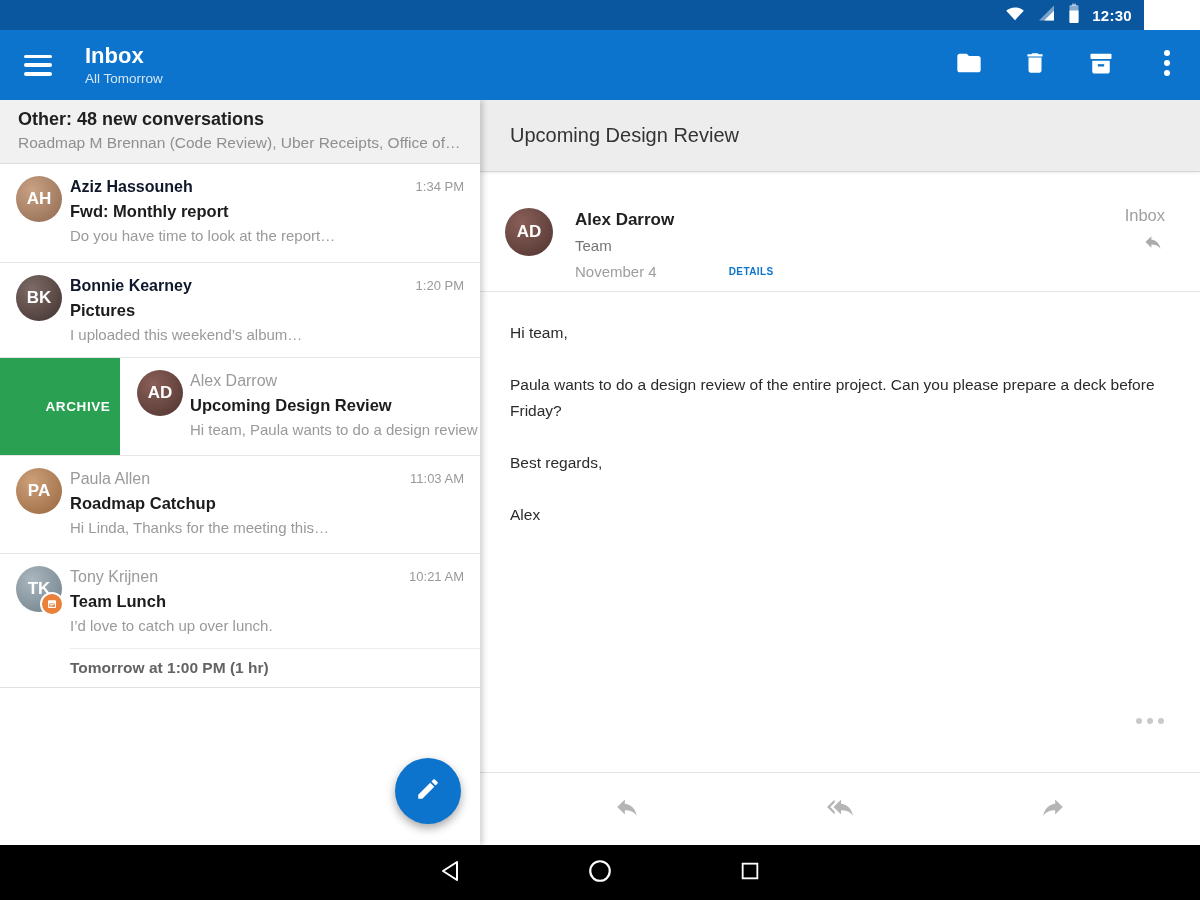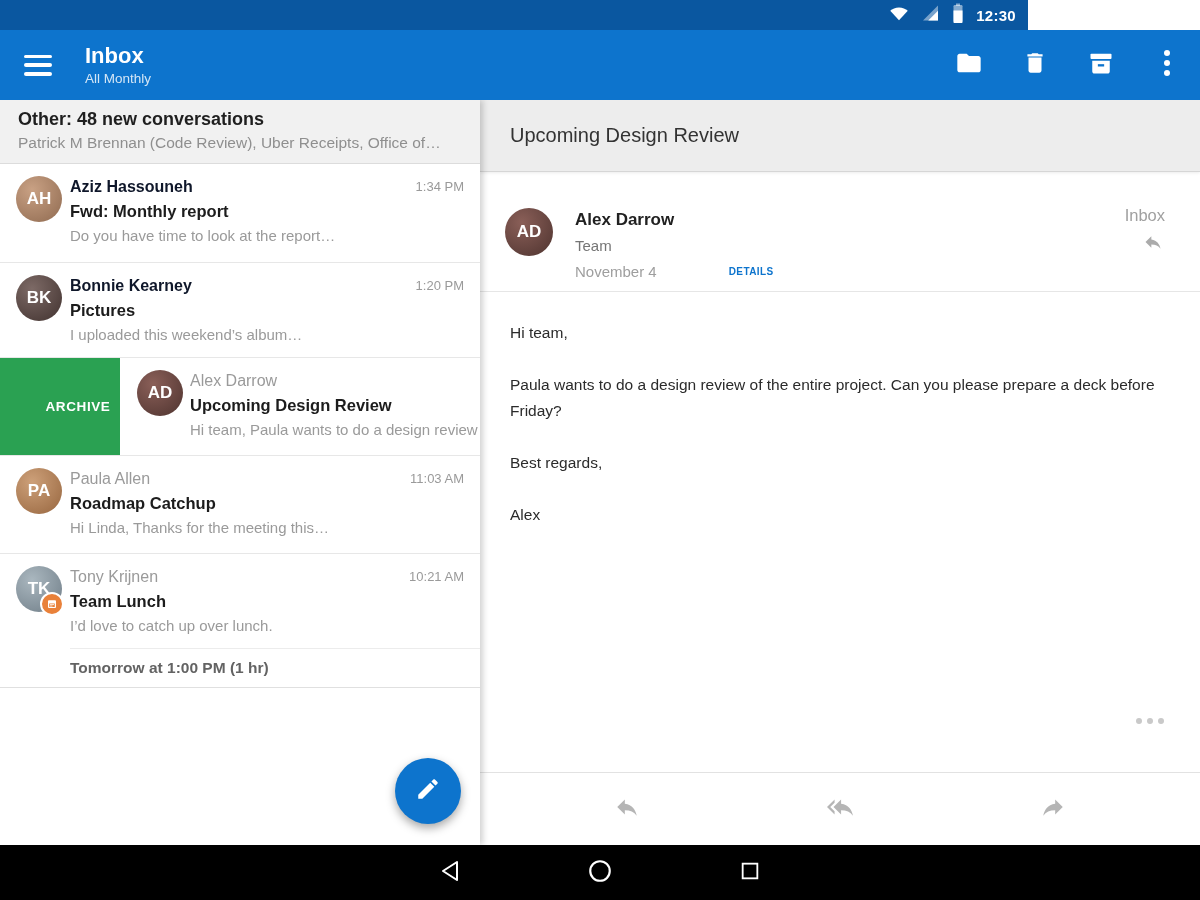--- a/index.html
+++ b/index.html
@@ -1,20 +1,20 @@
 <!DOCTYPE html>
 <html><head>
 <meta charset="utf-8">
 <style>
   * { margin:0; padding:0; box-sizing:border-box; }
   html,body { width:1200px; height:900px; overflow:hidden; background:#000; }
   .screen { position:relative; width:1200px; height:900px; font-family:"Liberation Sans", sans-serif; background:#fff; }
 
   
-  .status-bar { position:absolute; top:0; left:0; width:1028px; height:30px; background:#0a57a0; z-index:40; }
+  .status-bar { position:absolute; top:0; left:0; width:1144px; height:30px; background:#0a57a0; z-index:40; }
   .status-right { position:absolute; right:12px; top:0; height:30px; display:flex; align-items:center; gap:12px; }
   .status-time { color:#fff; font-size:15px; font-weight:bold; letter-spacing:.3px; }
 
   
   .app-bar { position:absolute; top:30px; left:0; width:1200px; height:70px; background:#0d74cd; z-index:30; display:flex; align-items:center; }
   .hamburger { margin-left:24px; width:28px; height:21px; display:flex; flex-direction:column; justify-content:space-between; cursor:pointer; }
   .hamburger span { display:block; height:3.5px; background:#fff; border-radius:2px; }
   .titles { margin-left:33px; color:#fff; }
   .app-title { font-size:22px; font-weight:bold; line-height:24px; }
   .app-subtitle { font-size:13.5px; color:rgba(255,255,255,.82); margin-top:3px; }
@@ -119,21 +119,21 @@
   </div>
 
   <div class="app-bar">
     <div class="hamburger">
         <span></span>
         <span></span>
         <span></span>
       </div>
     <div class="titles">
       <div class="app-title">Inbox</div>
-      <div class="app-subtitle">All Monthly</div>
+      <div class="app-subtitle">All Tomorrow</div>
     </div>
     <div class="appbar-actions">
       <div class="abtn">
         <span><svg width="28" height="28" viewBox="0 0 24 24">
               <path fill="#fff" d="M10 4H4c-1.1 0-2 .9-2 2v12c0 1.1.9 2 2 2h16c1.1 0 2-.9 2-2V8c0-1.1-.9-2-2-2h-8l-2-2z"></path>
             </svg></span>
       </div>
       <div class="abtn">
         <span><svg width="26" height="26" viewBox="0 0 24 24">
               <path fill="#fff" d="M6 19c0 1.1.9 2 2 2h8c1.1 0 2-.9 2-2V7H6v12zM19 4h-3.5l-1-1h-5l-1 1H5v2h14V4z"></path>
@@ -153,21 +153,21 @@
               <circle cx="4" cy="25" r="3" fill="#fff"></circle>
             </svg></span>
       </div>
     </div>
   </div>
 
   <div class="left-pane">
 
     <div class="section-header">
       <div class="section-title">Other: 48 new conversations</div>
-      <div class="section-preview">Patrick M Brennan (Code Review), Uber Receipts, Office of…</div>
+      <div class="section-preview">Roadmap M Brennan (Code Review), Uber Receipts, Office of…</div>
     </div>
 
     <div class="msg-row h99">
       <div class="avatar av1">AH</div>
       <div class="sender unread">Aziz Hassouneh</div>
       <div class="subject">Fwd: Monthly report</div>
       <div class="preview">Do you have time to look at the report…</div>
       <div class="time">1:34 PM</div>
     </div>
 

